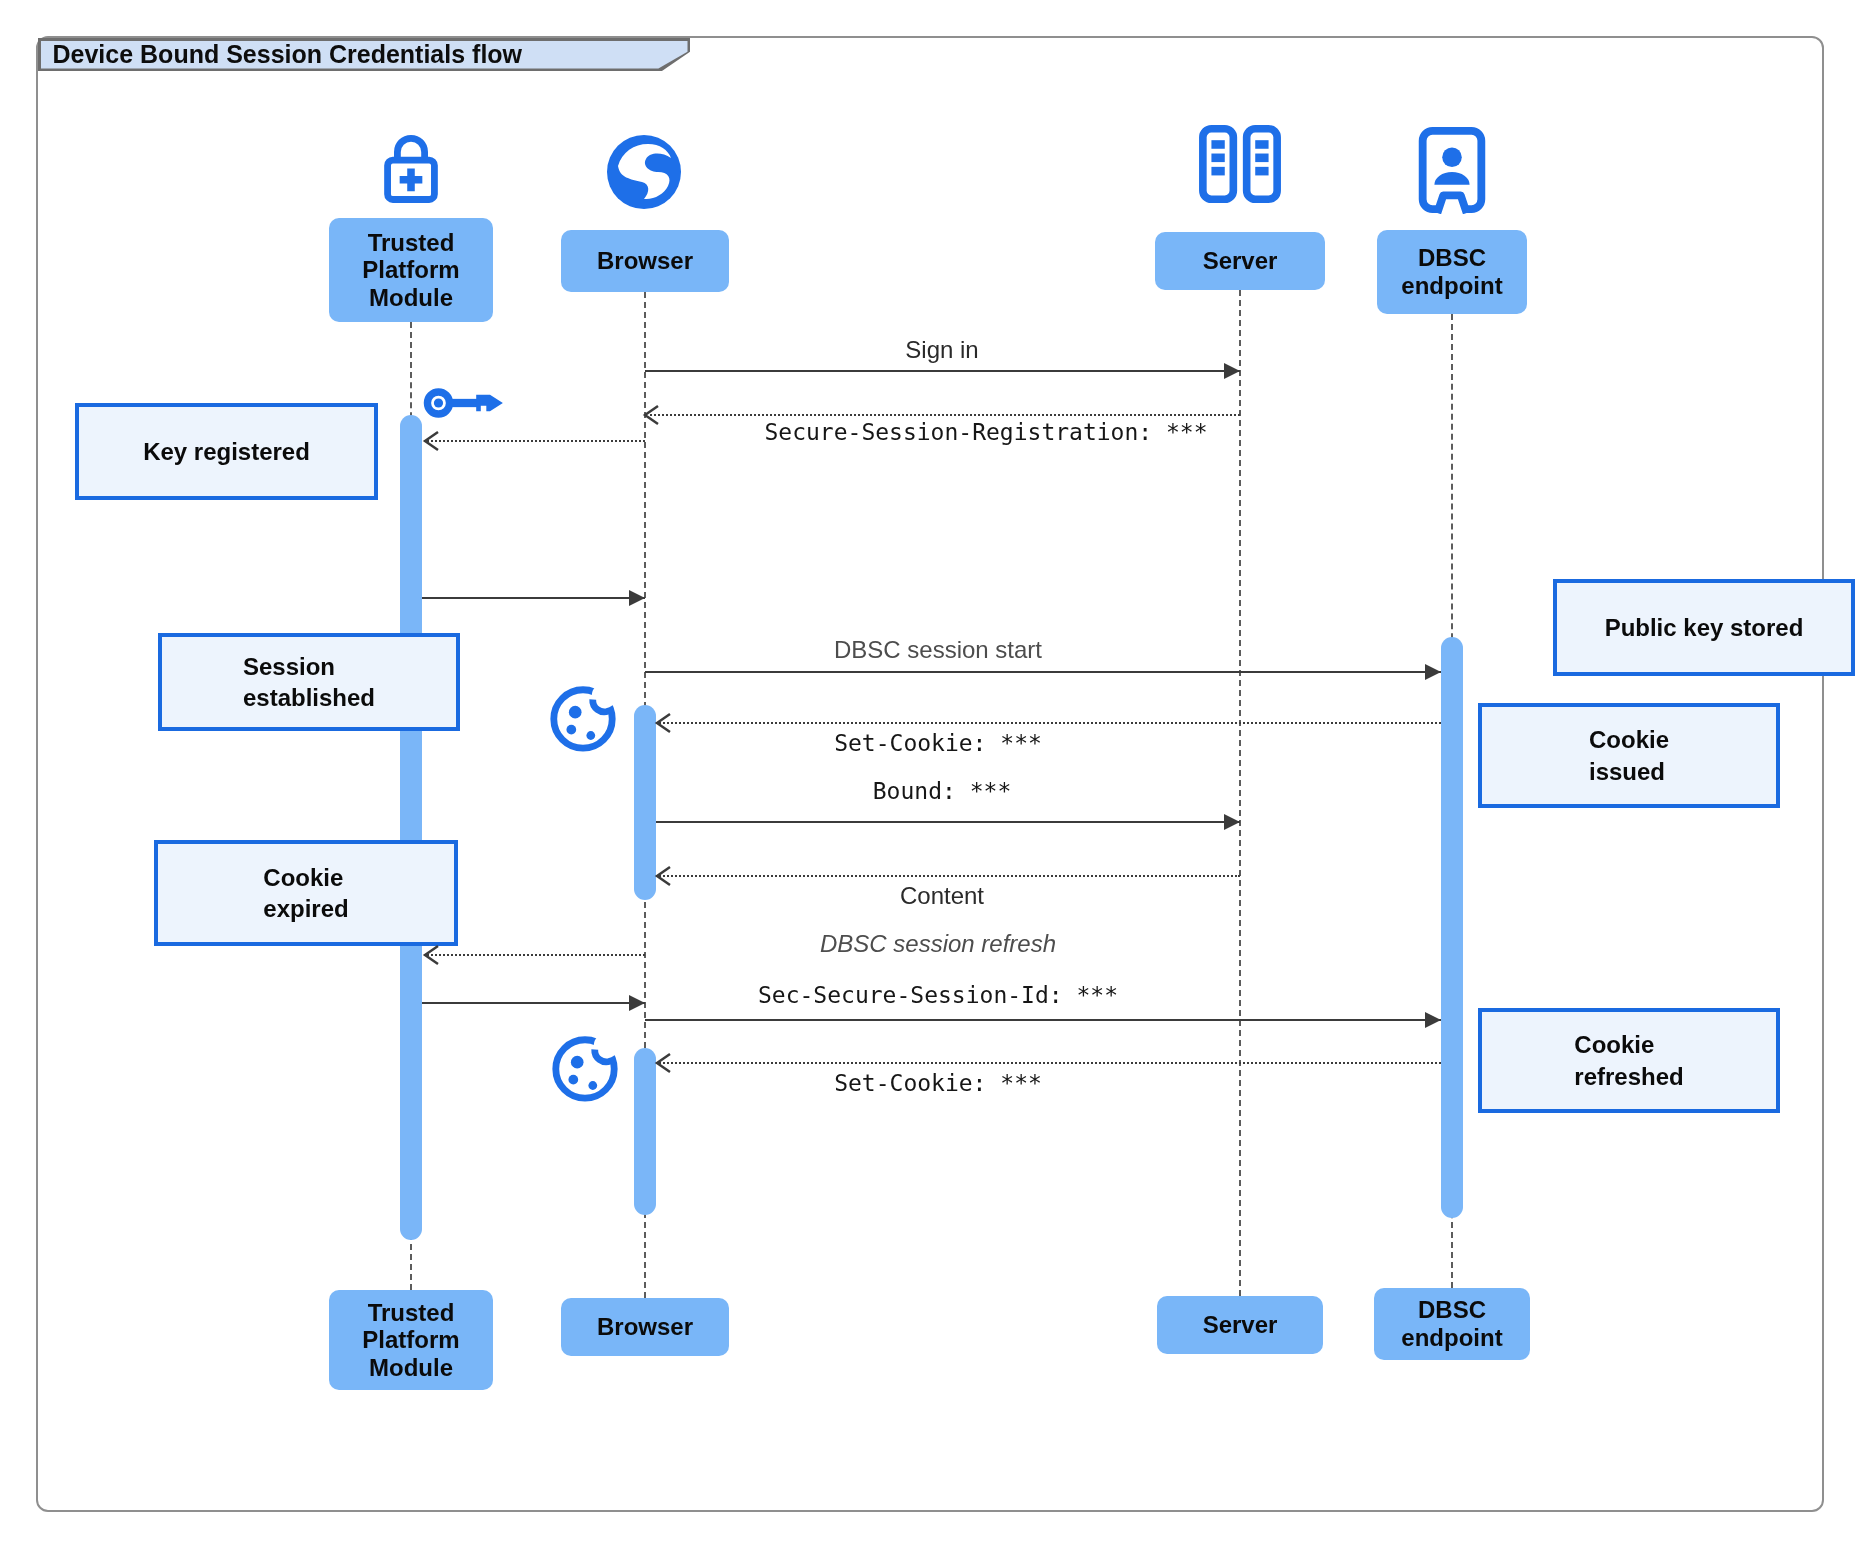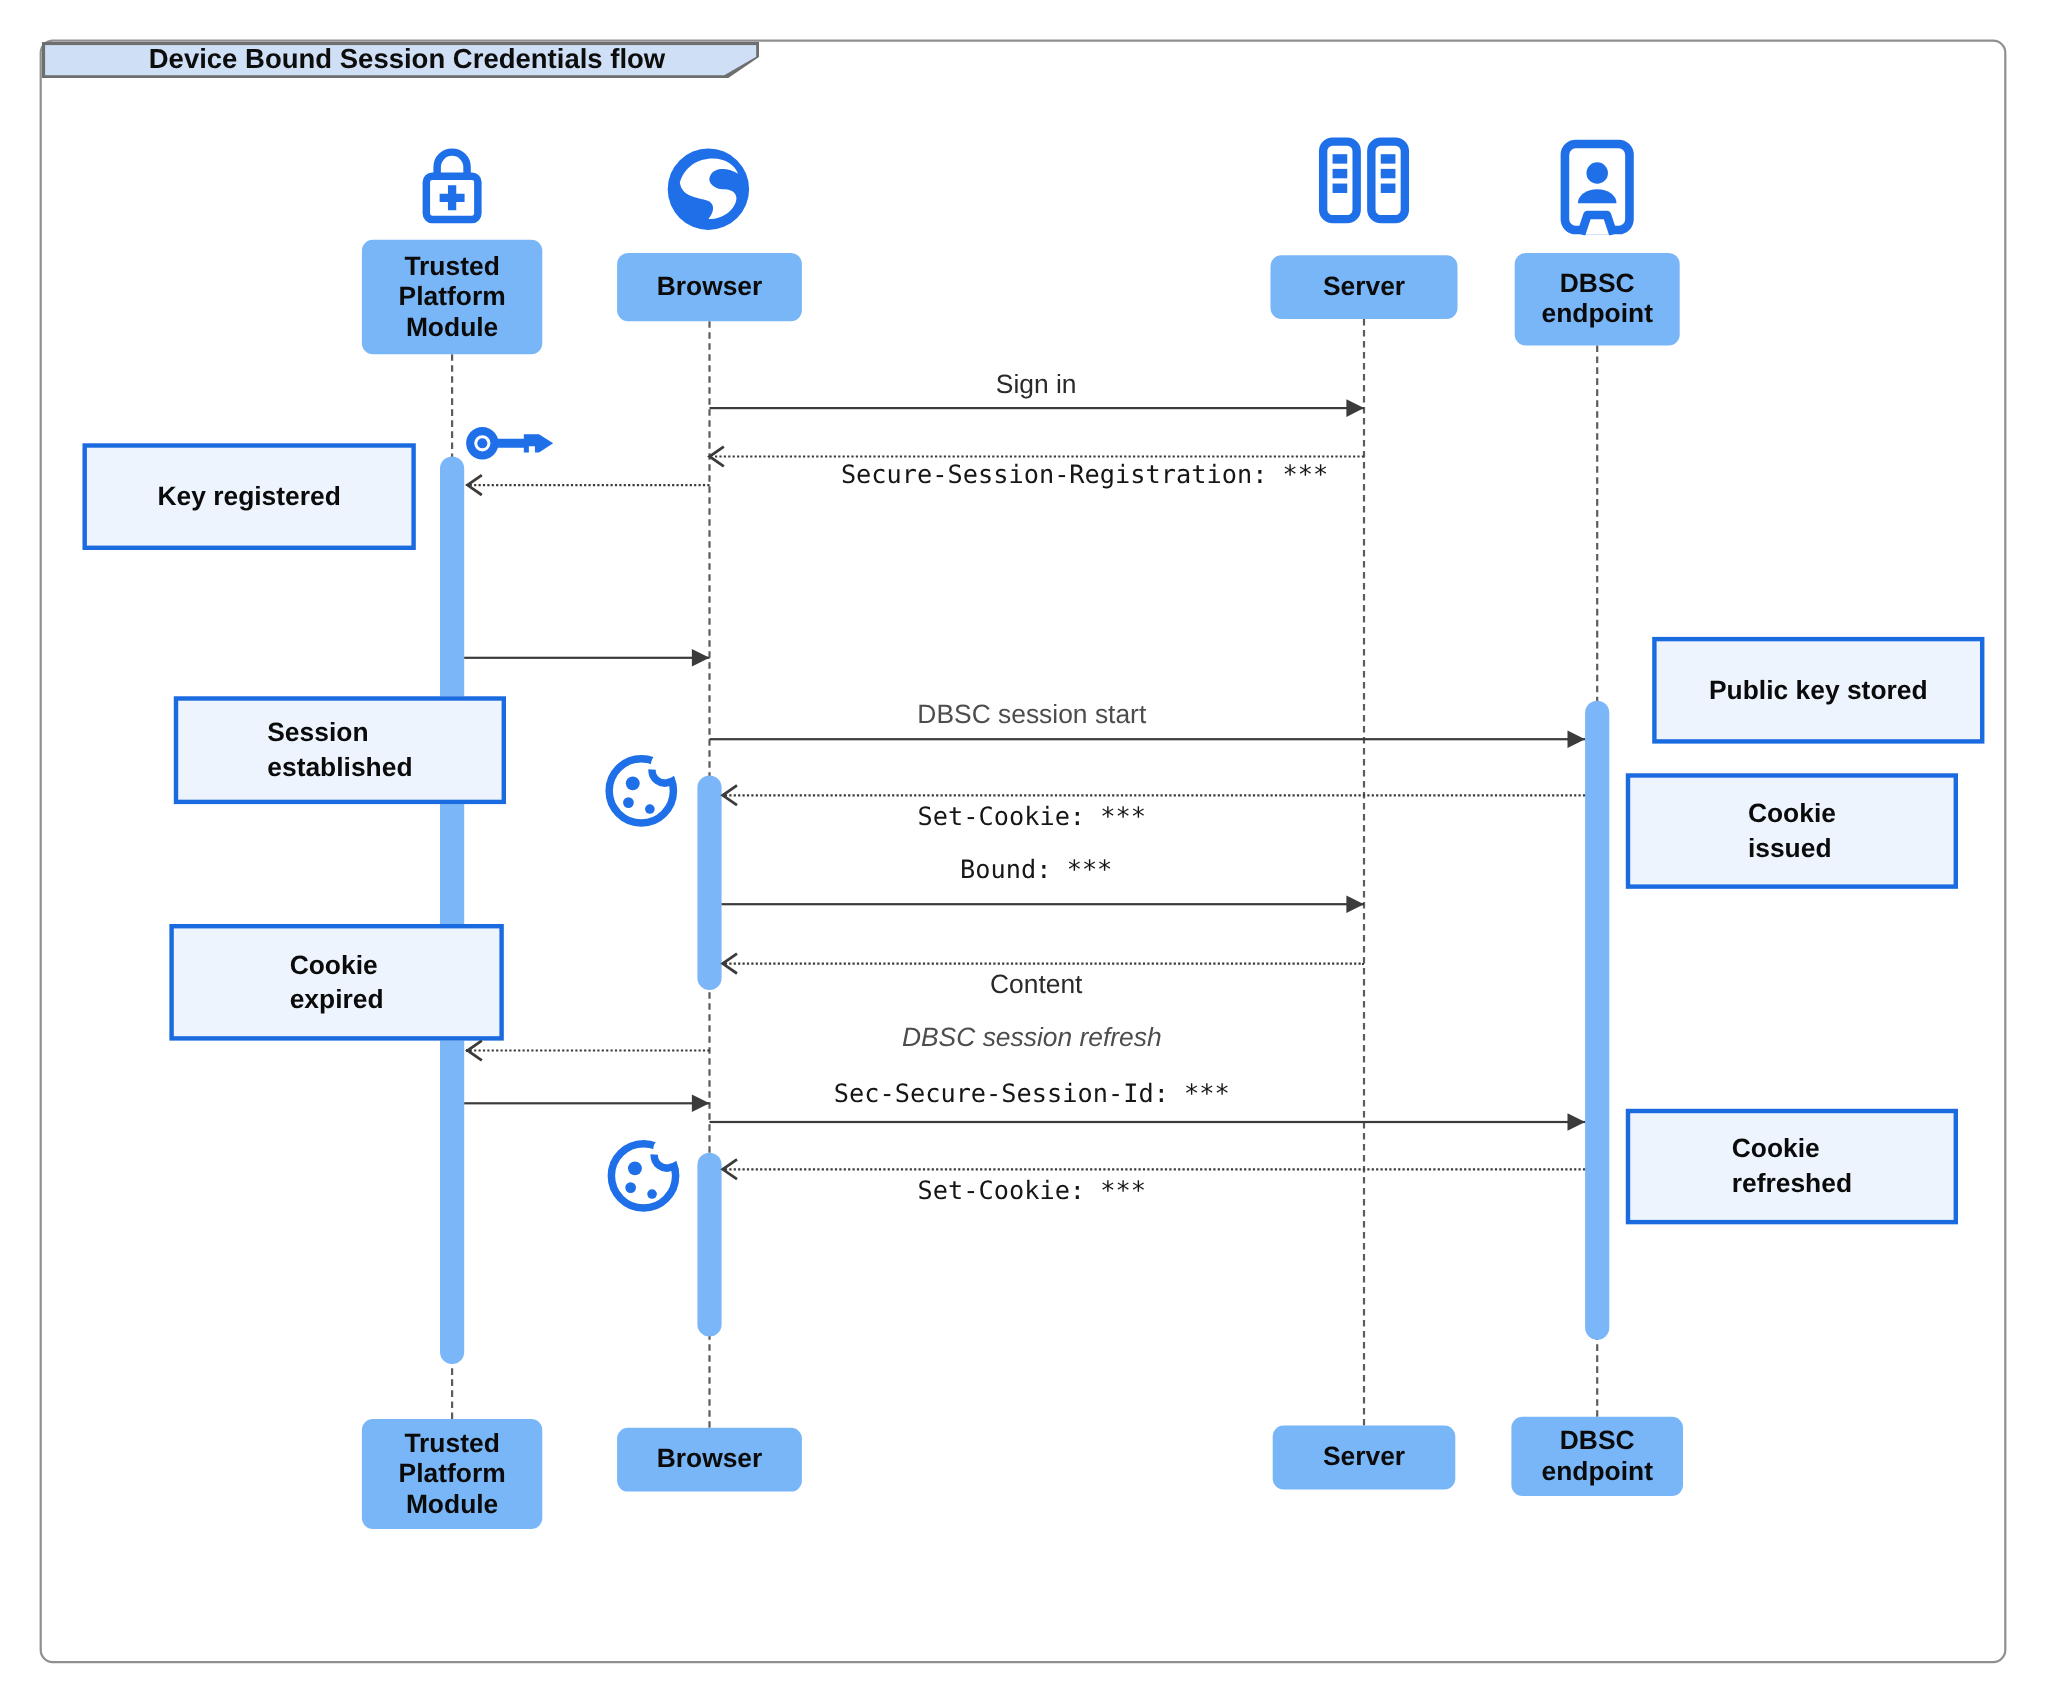--- a/index.html
+++ b/index.html
@@ -1,21 +1,21 @@
 <!DOCTYPE html>
 <html style="--accent: #1e6fe8; --participant-fill: #79b6f8; --bar-fill: #7ab6f8; --note-fill: #edf4fd; --note-border: #1a6ae0; --title-fill: #cfdff5;"><head>
 <meta charset="utf-8">
 <style>
   html,body{margin:0;padding:0;background:#ffffff;font-family:"Liberation Sans","DejaVu Sans",sans-serif;}
   .canvas{position:relative;width:1859px;height:1546px;background:#ffffff;overflow:hidden;}
   .frame{position:absolute;left:36px;top:36px;width:1784px;height:1472px;border:2.5px solid #8f8f8f;border-radius:12px;background:#ffffff;}
   .title-tab{position:absolute;left:38px;top:38px;width:652px;height:33px;background:#6e6e6e;
     clip-path:polygon(0 0,100% 0,100% 42%,95.7% 100%,0 100%);}
   .title-tab-fill{position:absolute;left:2.5px;top:2.5px;right:2.5px;bottom:2.5px;background:var(--title-fill);
-    clip-path:polygon(0 0,100% 0,100% 40%,95.5% 100%,0 100%);display:flex;align-items:center;justify-content:center;}
+    clip-path:polygon(0 0,100% 0,100% 40%,95.5% 100%,0 100%);display:flex;align-items:center;}
   .title-text{font-size:25px;font-weight:700;color:#0d0d0d;padding-left:12px;white-space:nowrap;}
   .lifeline{position:absolute;width:0;border-left:2px dashed #5c5c5c;}
   .bar{position:absolute;width:22px;border-radius:11px;background:var(--bar-fill);}
   .pbox{position:absolute;background:var(--participant-fill);border-radius:10px;display:flex;align-items:center;justify-content:center;
     text-align:center;font-weight:700;font-size:24px;line-height:1.15;color:#0b0b0b;white-space:pre-line;}
   .note{position:absolute;background:var(--note-fill);border:4px solid var(--note-border);display:flex;align-items:center;justify-content:center;
     font-weight:700;font-size:24px;line-height:1.3;color:#0b0b0b;white-space:pre-line;}
   .line{position:absolute;height:0;}
   .line.solid{border-top:2px solid #3b3b3b;}
   .line.dotted{border-top:2.5px dotted #3b3b3b;}
@@ -111,21 +111,21 @@
   <div class="line solid" style="left:422px;top:597px;width:223px;"></div>
   <div class="head-right" style="left:629px;top:590px;"></div>
 
   <div class="note" style="left:158px;top:633px;width:294px;height:90px;">Session
 established</div>
 
   <div class="msg-label gray" style="left:938px;top:636px;">DBSC session start</div>
   <div class="line solid" style="left:645px;top:671px;width:796px;"></div>
   <div class="head-right" style="left:1425px;top:664px;"></div>
 
-  <div class="note" style="left:1502px;top:579px;width:294px;height:89px;">Public key stored</div>
+  <div class="note" style="left:1553px;top:579px;width:294px;height:89px;">Public key stored</div>
 
   <svg class="icon" style="left:546px;top:680px;" width="74" height="74" viewBox="0 0 76 76">
     <circle class="stroke" stroke-width="7" cx="38" cy="40" r="30" fill="#fff"></circle>
     <circle cx="60" cy="16" r="13" fill="#ffffff"></circle>
     <path class="stroke" stroke-width="7" d="M48 20 A12 12 0 0 0 64 32"></path>
     <circle class="fill" cx="30" cy="33" r="6.5"></circle>
       <circle class="fill" cx="26" cy="51" r="5"></circle>
       <circle class="fill" cx="46" cy="57" r="4.5"></circle>
   </svg>
   <div class="line dotted" style="left:656px;top:722px;width:785px;"></div>

